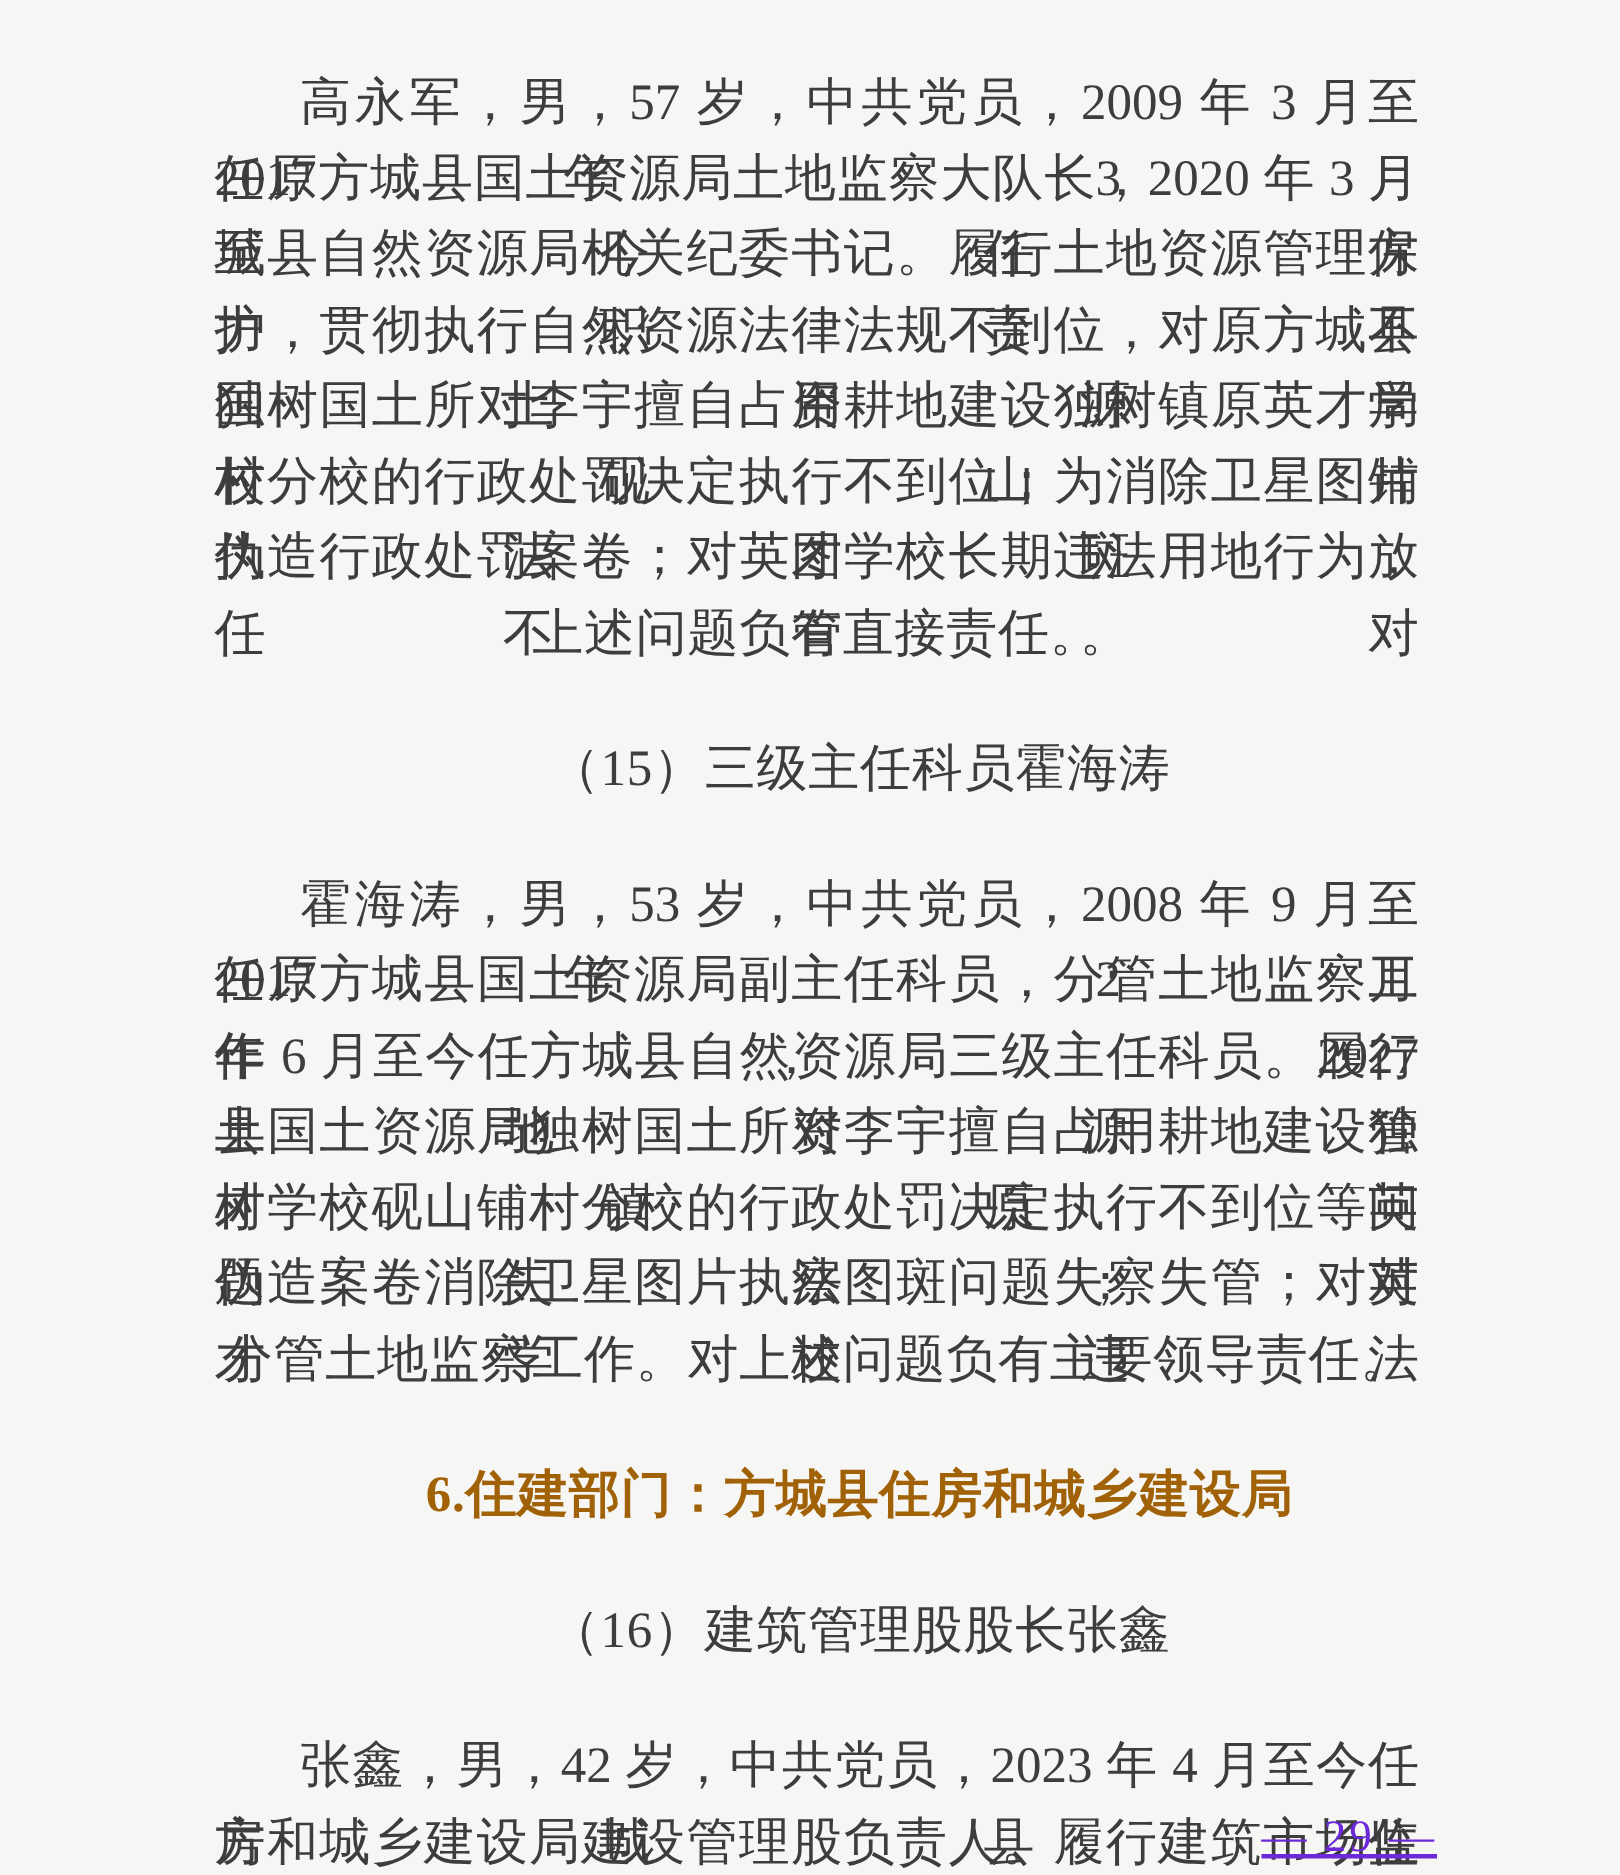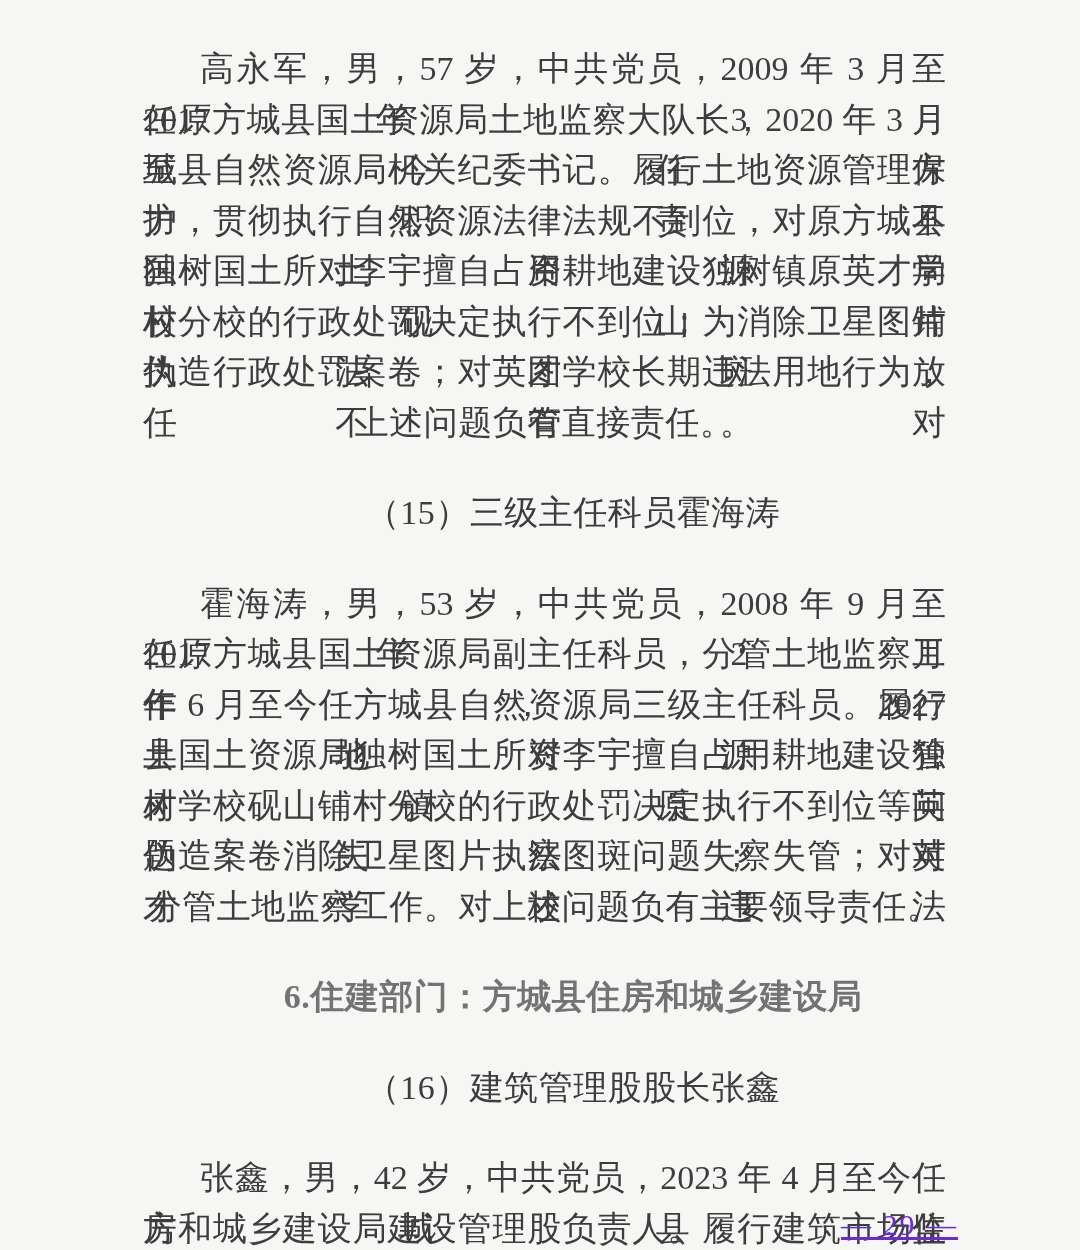--- a/index.html
+++ b/index.html
@@ -41,21 +41,21 @@
     text-align-last: justify;
     text-justify: inter-character;
     letter-spacing: 0;
   }
   .line.indent {
     text-indent: 57px;
     margin-top: 40px;
   }
   .line.bold {
     font-weight: bold;
-    color: #737373;
+    color: #a16207;
   }
   .page-number {
     position: absolute;
     top: 1208px;
     right: 122px;
     font-size: 30px;
     color: #6d28d9;
     letter-spacing: 2px;
     text-decoration: underline;
   }

